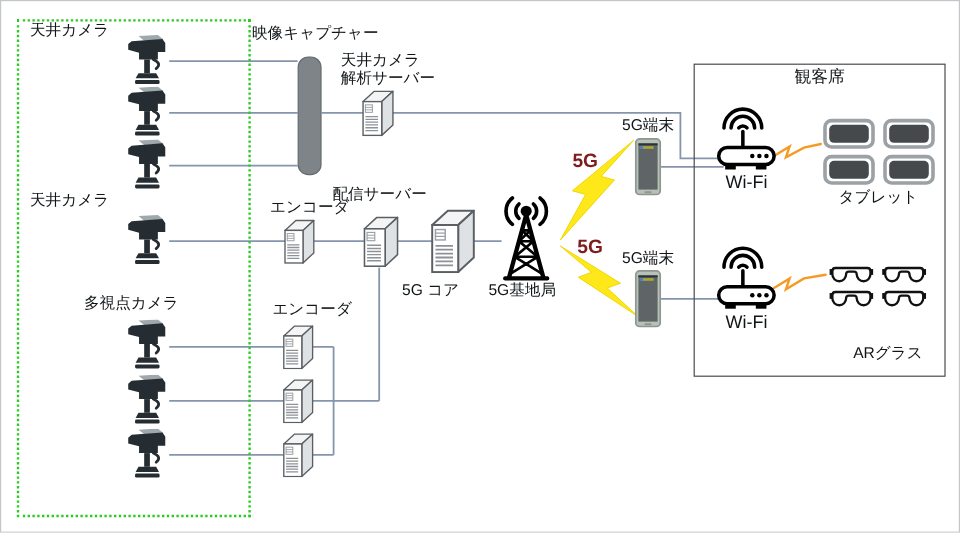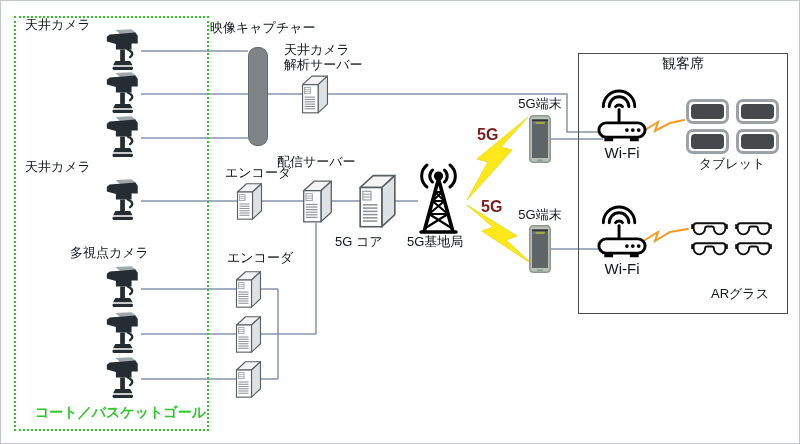--- a/index.html
+++ b/index.html
@@ -123,21 +123,20 @@
     <polygon points="527,116 500,146 511,149 466,199 487,161 476,158" fill="#ffe819" stroke="#f0d400" stroke-width="0.8"></polygon>
     <polygon points="466,204 492,226 481,230 531,263 505,239 516,235" fill="#ffe819" stroke="#f0d400" stroke-width="0.8"></polygon>
     <path d="M644,129 L657,121 L654,130 L669,122 L683,119" stroke="#f59a23" stroke-width="2" fill="none" stroke-linecap="round"></path>
     <path d="M644,239 L657,231 L654,240 L669,231 L687,228" stroke="#f59a23" stroke-width="2" fill="none" stroke-linecap="round"></path>
   </svg>
 
   <div class="court-box"></div>
   <div class="lbl" style="left:24px;top:16px;">天井カメラ</div>
   <div class="lbl" style="left:24px;top:158px;">天井カメラ</div>
   <div class="lbl" style="left:24px;top:244px;margin-left:45px;">多視点カメラ</div>
-  <div class="lbl court-lbl" style="left:34px;top:404px;">コート／バスケットゴール</div>
 
   <svg class="icon" style="left:103px;top:28px" width="38" height="44">
       <use href="#i-cam" xlink:href="#i-cam"></use>
     </svg>
   <svg class="icon" style="left:103px;top:71px" width="38" height="44">
       <use href="#i-cam" xlink:href="#i-cam"></use>
     </svg>
   <svg class="icon" style="left:103px;top:115px" width="38" height="44">
       <use href="#i-cam" xlink:href="#i-cam"></use>
     </svg>

